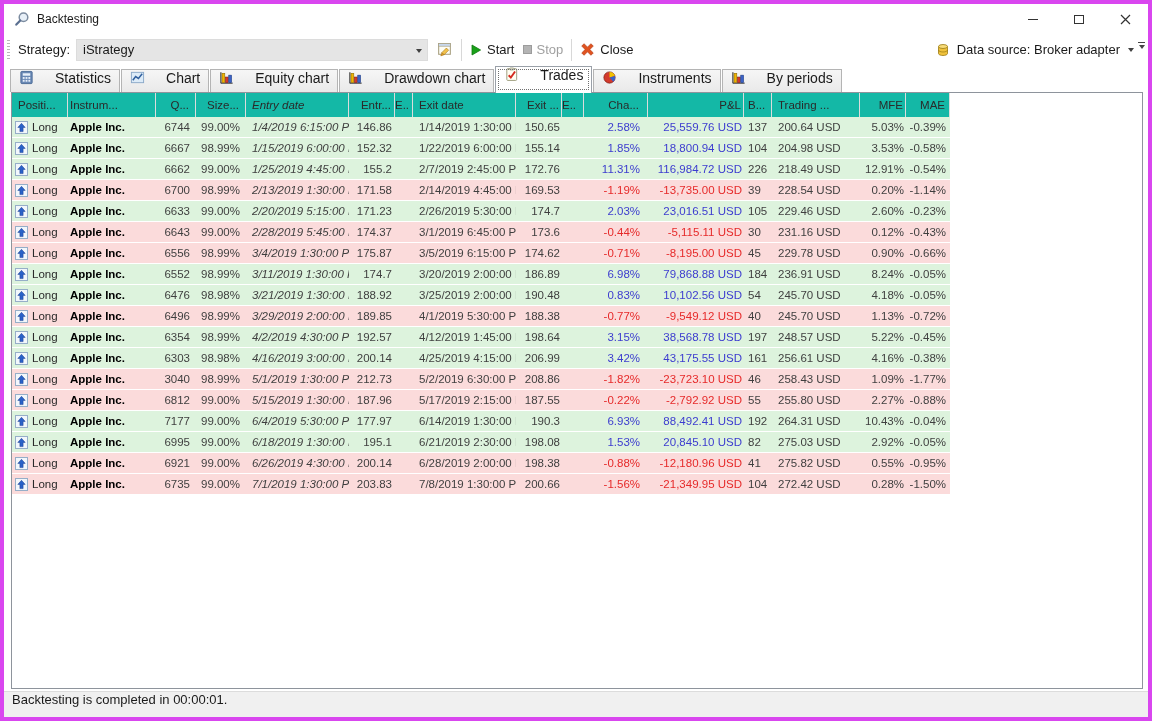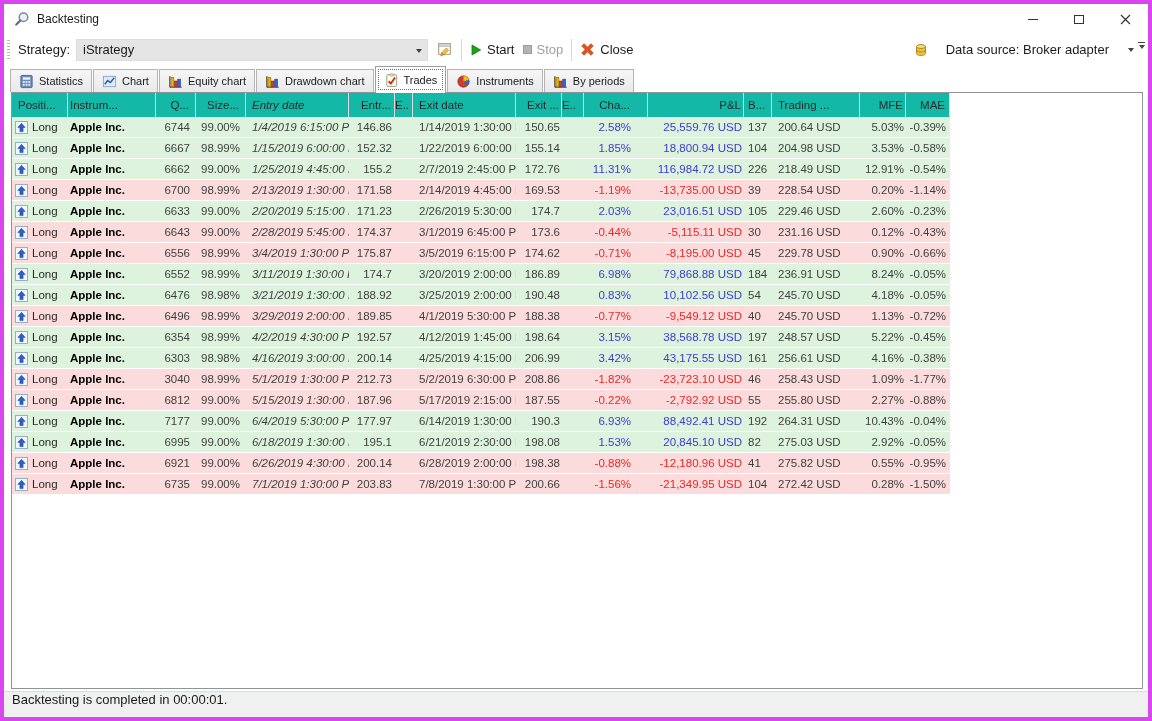--- a/index.html
+++ b/index.html
@@ -20,29 +20,29 @@
   .toolbar { position:absolute; top:30px; left:0; right:0; height:31px; background:#fff; display:flex; align-items:center; }
   .grip { width:3px; height:20px; margin-left:3px; background:repeating-linear-gradient(to bottom,#b8b8b8 0 1px, transparent 1px 3px); }
   .tb-label { font-size:13px; color:#1a1a1a; margin-left:8px; }
   .combo { position:relative; width:352px; height:22px; border:1px solid #dcdcdc; background:#e5e5e5; margin-left:6px; display:flex; align-items:center; }
   .combo .combo-text { font-size:13px; color:#1a1a1a; padding-left:6px; }
   .combo-arrow { position:absolute; right:5px; top:9px; width:0; height:0; border-left:3.5px solid transparent; border-right:3.5px solid transparent; border-top:4px solid #404040; }
   .tb-btn { display:flex; align-items:center; gap:5px; margin-left:8px; font-size:13px; color:#1a1a1a; cursor:default; }
   .tb-sep { width:1px; height:22px; background:#d8d8d8; margin-left:8px; }
   .stop-square { width:9px; height:9px; background:#b4b4b4; border:1px solid #9c9c9c; }
   .disabled-text { color:#a0a0a0; }
-  .tb-right { margin-left:auto; display:flex; align-items:center; gap:17px; margin-right:14px; }
+  .tb-right { margin-left:auto; display:flex; align-items:center; gap:6px; margin-right:14px; }
   .ds-arrow { width:0; height:0; border-left:3.5px solid transparent; border-right:3.5px solid transparent; border-top:4px solid #404040; margin-left:2px; }
   .overflow-btn { position:absolute; right:2px; top:8px; width:9px; height:14px; display:flex; flex-direction:column; align-items:center; gap:2px; }
   .overflow-btn .bar { width:7px; border-top:1px solid #444; }
   .overflow-btn .tri { width:0; height:0; border-left:3.5px solid transparent; border-right:3.5px solid transparent; border-top:4px solid #444; }
 
   
   .tabstrip { position:absolute; top:61px; left:0; right:0; height:27px; display:flex; align-items:flex-end; padding-left:6px; }
-  .tab { display:flex; align-items:center; gap:5px; height:23px; padding:0 8px; font-size:11px; color:#1a1a1a; background:linear-gradient(#f6f6f6,#e9e9e9); border:1px solid #b4b4b4; border-bottom:none; margin-right:1px; position:relative; }
+  .tab { display:flex; gap:21px; height:23px; padding:0 8px; font-size:14px; color:#1a1a1a; background:linear-gradient(#f6f6f6,#e9e9e9); border:1px solid #b4b4b4; border-bottom:none; margin-right:1px; position:relative; }
   .tab.active { height:27px; background:#fff; border-color:#9aa0a8; z-index:3; margin-bottom:-1px; }
   .tab.active .focus-rect { position:absolute; inset:2px 2px 3px 2px; border:1px dotted #707070; pointer-events:none; }
   .tab svg { width:15px; height:15px; }
 
   
   .panel { position:absolute; top:88px; left:7px; right:5px; bottom:28px; border:1px solid #8e949c; background:#fff; overflow:hidden; }
   .thead { display:inline-flex; height:24px; background:#14b8a6; }
   .th { display:flex; align-items:center; font-size:11.5px; color:#2a2a2a; border-right:1px solid #dcdcdc; white-space:nowrap; overflow:hidden; height:24px; }
   .tbody { display:block; }
   .row { display:inline-flex; height:21px; border-bottom:1px solid #fff; }
@@ -54,21 +54,21 @@
   .c-pos   { width:56px;  padding-left:3px; gap:4px; }
   .c-instr { width:88px;  padding-left:2px; font-weight:bold; color:#000; }
   .c-qty   { width:40px;  padding-right:6px; }
   .c-size  { width:50px;  padding-right:6px; }
   .c-edate { width:103px; padding-left:6px;font-style:italic; }
   .c-eprice{ width:46px;  padding-right:3px; }
   .c-e1    { width:18px; }
   .c-xdate { width:103px; padding-left:6px; }
   .c-xprice{ width:46px;  padding-right:2px; }
   .c-e2    { width:22px; }
-  .c-cha   { width:64px;  padding-right:17px; }
+  .c-cha   { width:64px;  padding-right:8px; }
   .c-pnl   { width:96px;  padding-right:2px; }
   .c-bars  { width:28px;  padding-left:4px; }
   .c-trad  { width:88px;  padding-left:6px; }
   .c-mfe   { width:46px;  padding-right:2px; }
   .c-mae   { width:44px;  padding-right:4px; }
 
   .th.c-pos,.th.c-edate,.th.c-xdate,.th.c-trad,.th.c-bars,.th.c-instr,.th.c-e1,.th.c-e2 { justify-content:flex-start; }
   .th.c-qty,.th.c-size,.th.c-eprice,.th.c-xprice,.th.c-cha,.th.c-pnl,.th.c-mfe,.th.c-mae { justify-content:flex-end; }
   .th.c-pos { padding-left:6px; } .th.c-instr{ font-weight:normal; color:#2a2a2a; }
 

